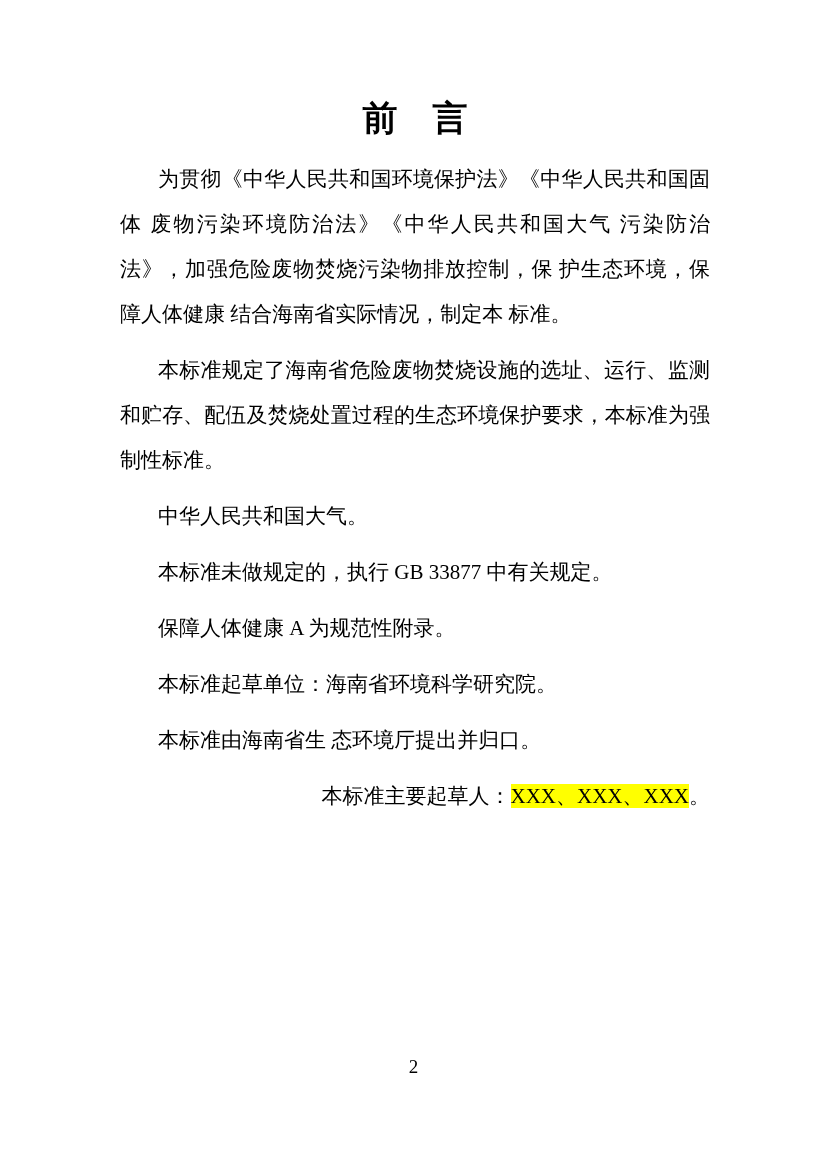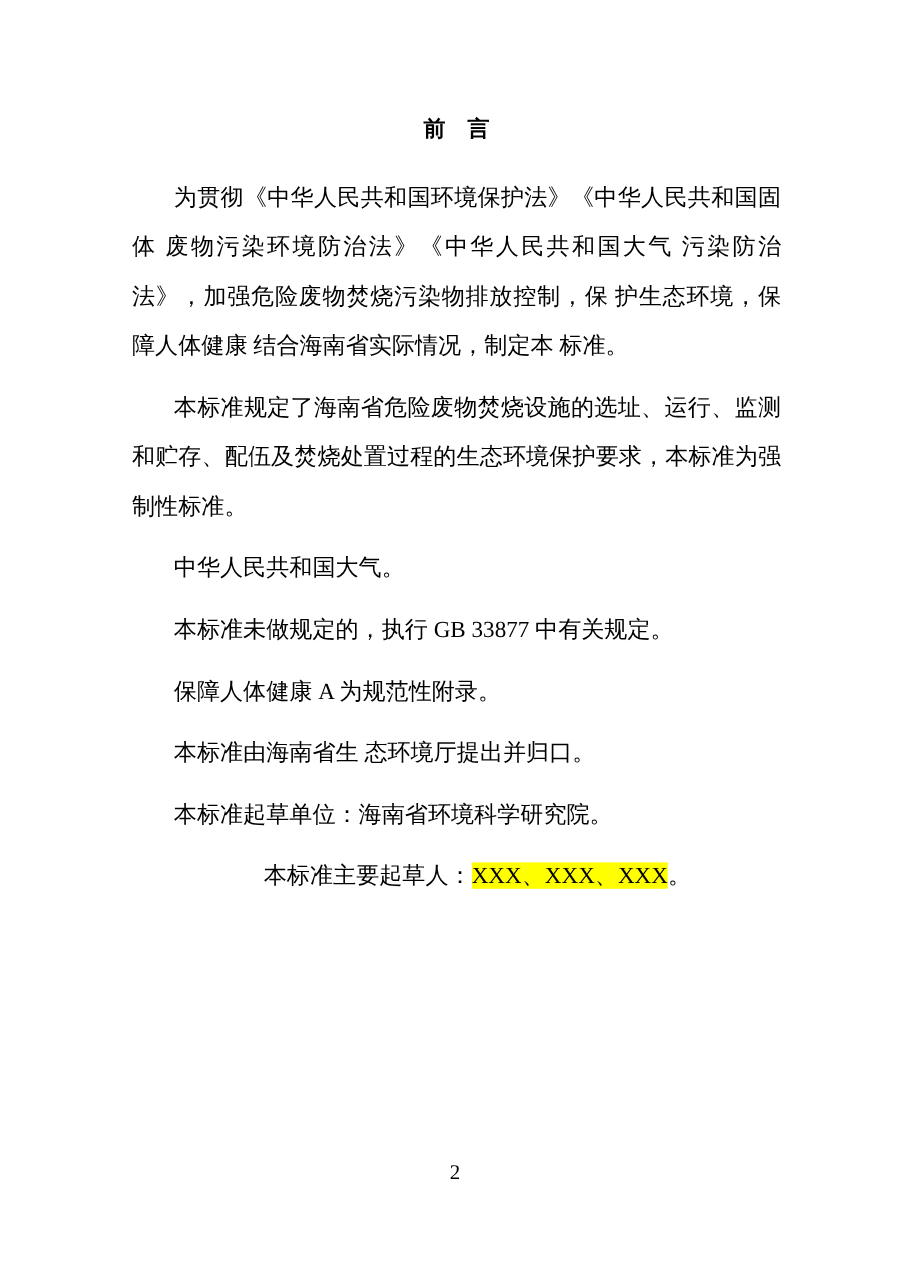--- a/index.html
+++ b/index.html
@@ -16,36 +16,36 @@
     font-family: "Liberation Serif", "DejaVu Serif", serif;
     overflow: hidden;
   }
   .content {
     position: absolute;
     left: 120px;
     top: 96px;
     width: 590px;
   }
   .doc-title {
-    font-size: 20px;
+    font-size: 35px;
     font-weight: bold;
     text-align: center;
     line-height: 45px;
     margin: 0 0 16px 0;
   }
   .para {
     font-size: 21px;
     line-height: 45px;
     text-align: justify;
     text-indent: 38px;
     margin: 0 0 11px 0;
     word-break: break-all;
   }
   .para.drafters {
-    text-align: center;
+    text-align: right;
   }
   .hl {
     
   }
   .page-number {
     position: absolute;
     top: 1056px;
     left: 0;
     width: 100%;
     text-align: center;
@@ -65,22 +65,22 @@
 
     <p class="para">本标准规定了海南省危险废物焚烧设施的选址、运行、监测和贮存、配伍及焚烧处置过程的生态环境保护要求，本标准为强制性标准。</p>
 
     <p class="para">中华人民共和国大气。</p>
 
     <p class="para">本标准未做规定的，执行 GB 33877 中有关规定。</p>
 
 
     <p class="para">保障人体健康 A 为规范性附录。</p>
 
+    <p class="para">本标准起草单位：海南省环境科学研究院。</p>
+
     <p class="para">本标准由海南省生 态环境厅提出并归口。</p>
-
-    <p class="para">本标准起草单位：海南省环境科学研究院。</p>
 
     <p class="para drafters"><span>本标准主要起草人：</span><span class="hl" style="background-color: rgb(255, 255, 0);">XXX、XXX、XXX</span><span>。</span></p>
 
   </div>
 
   <div class="page-number">2</div>
 </div>
 
 </body></html>

